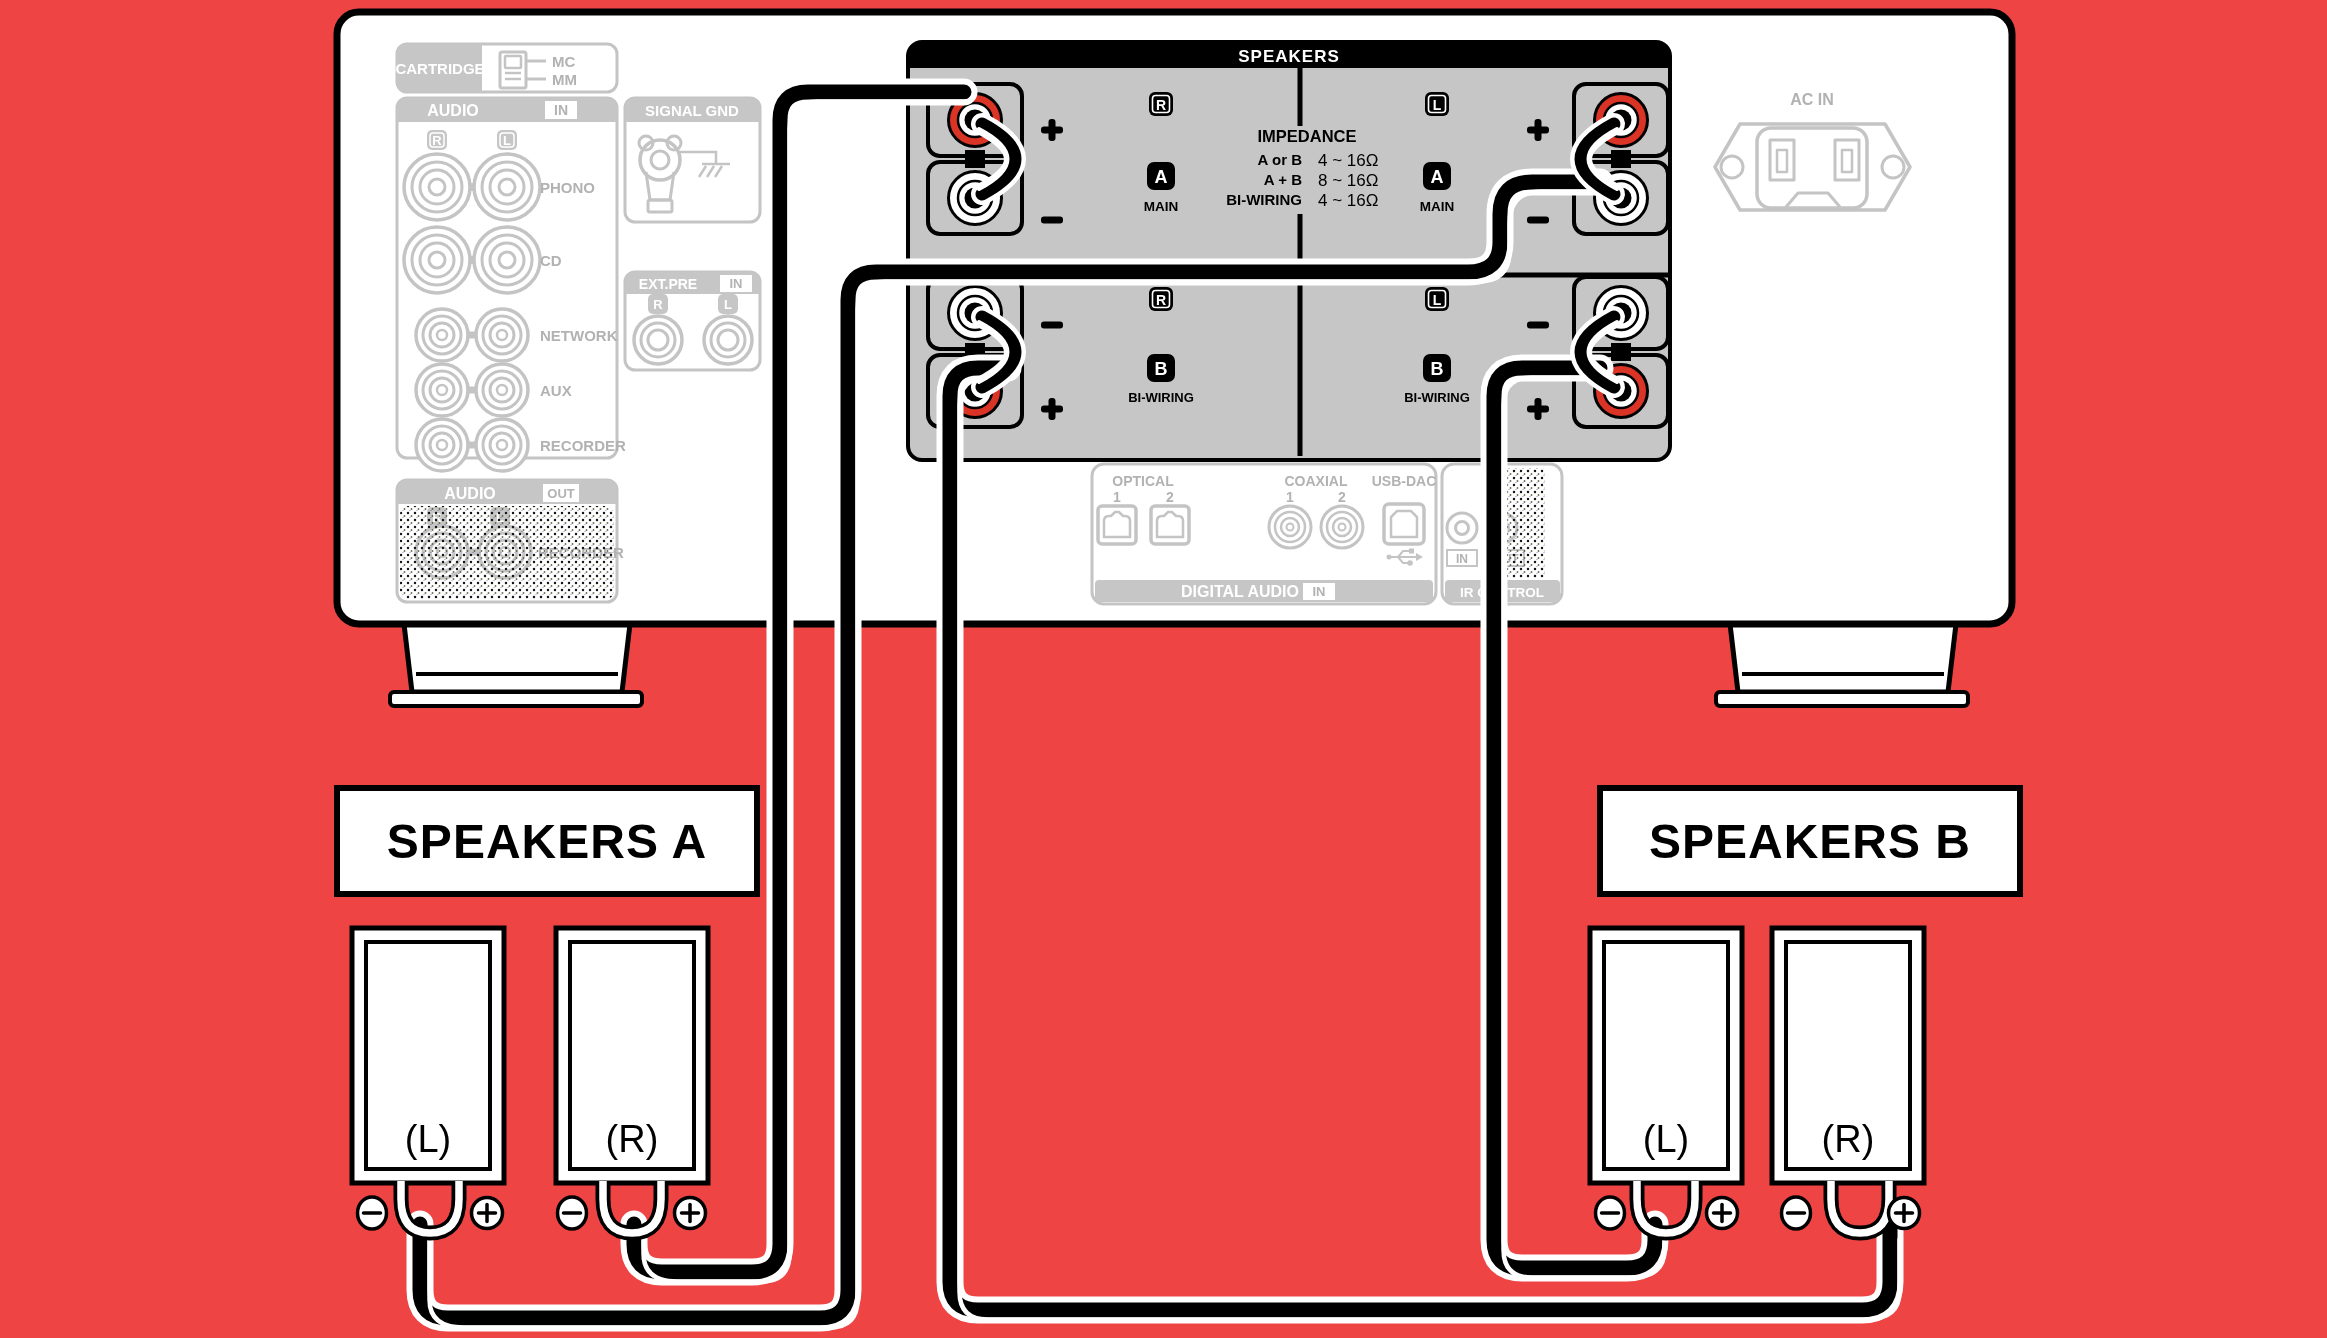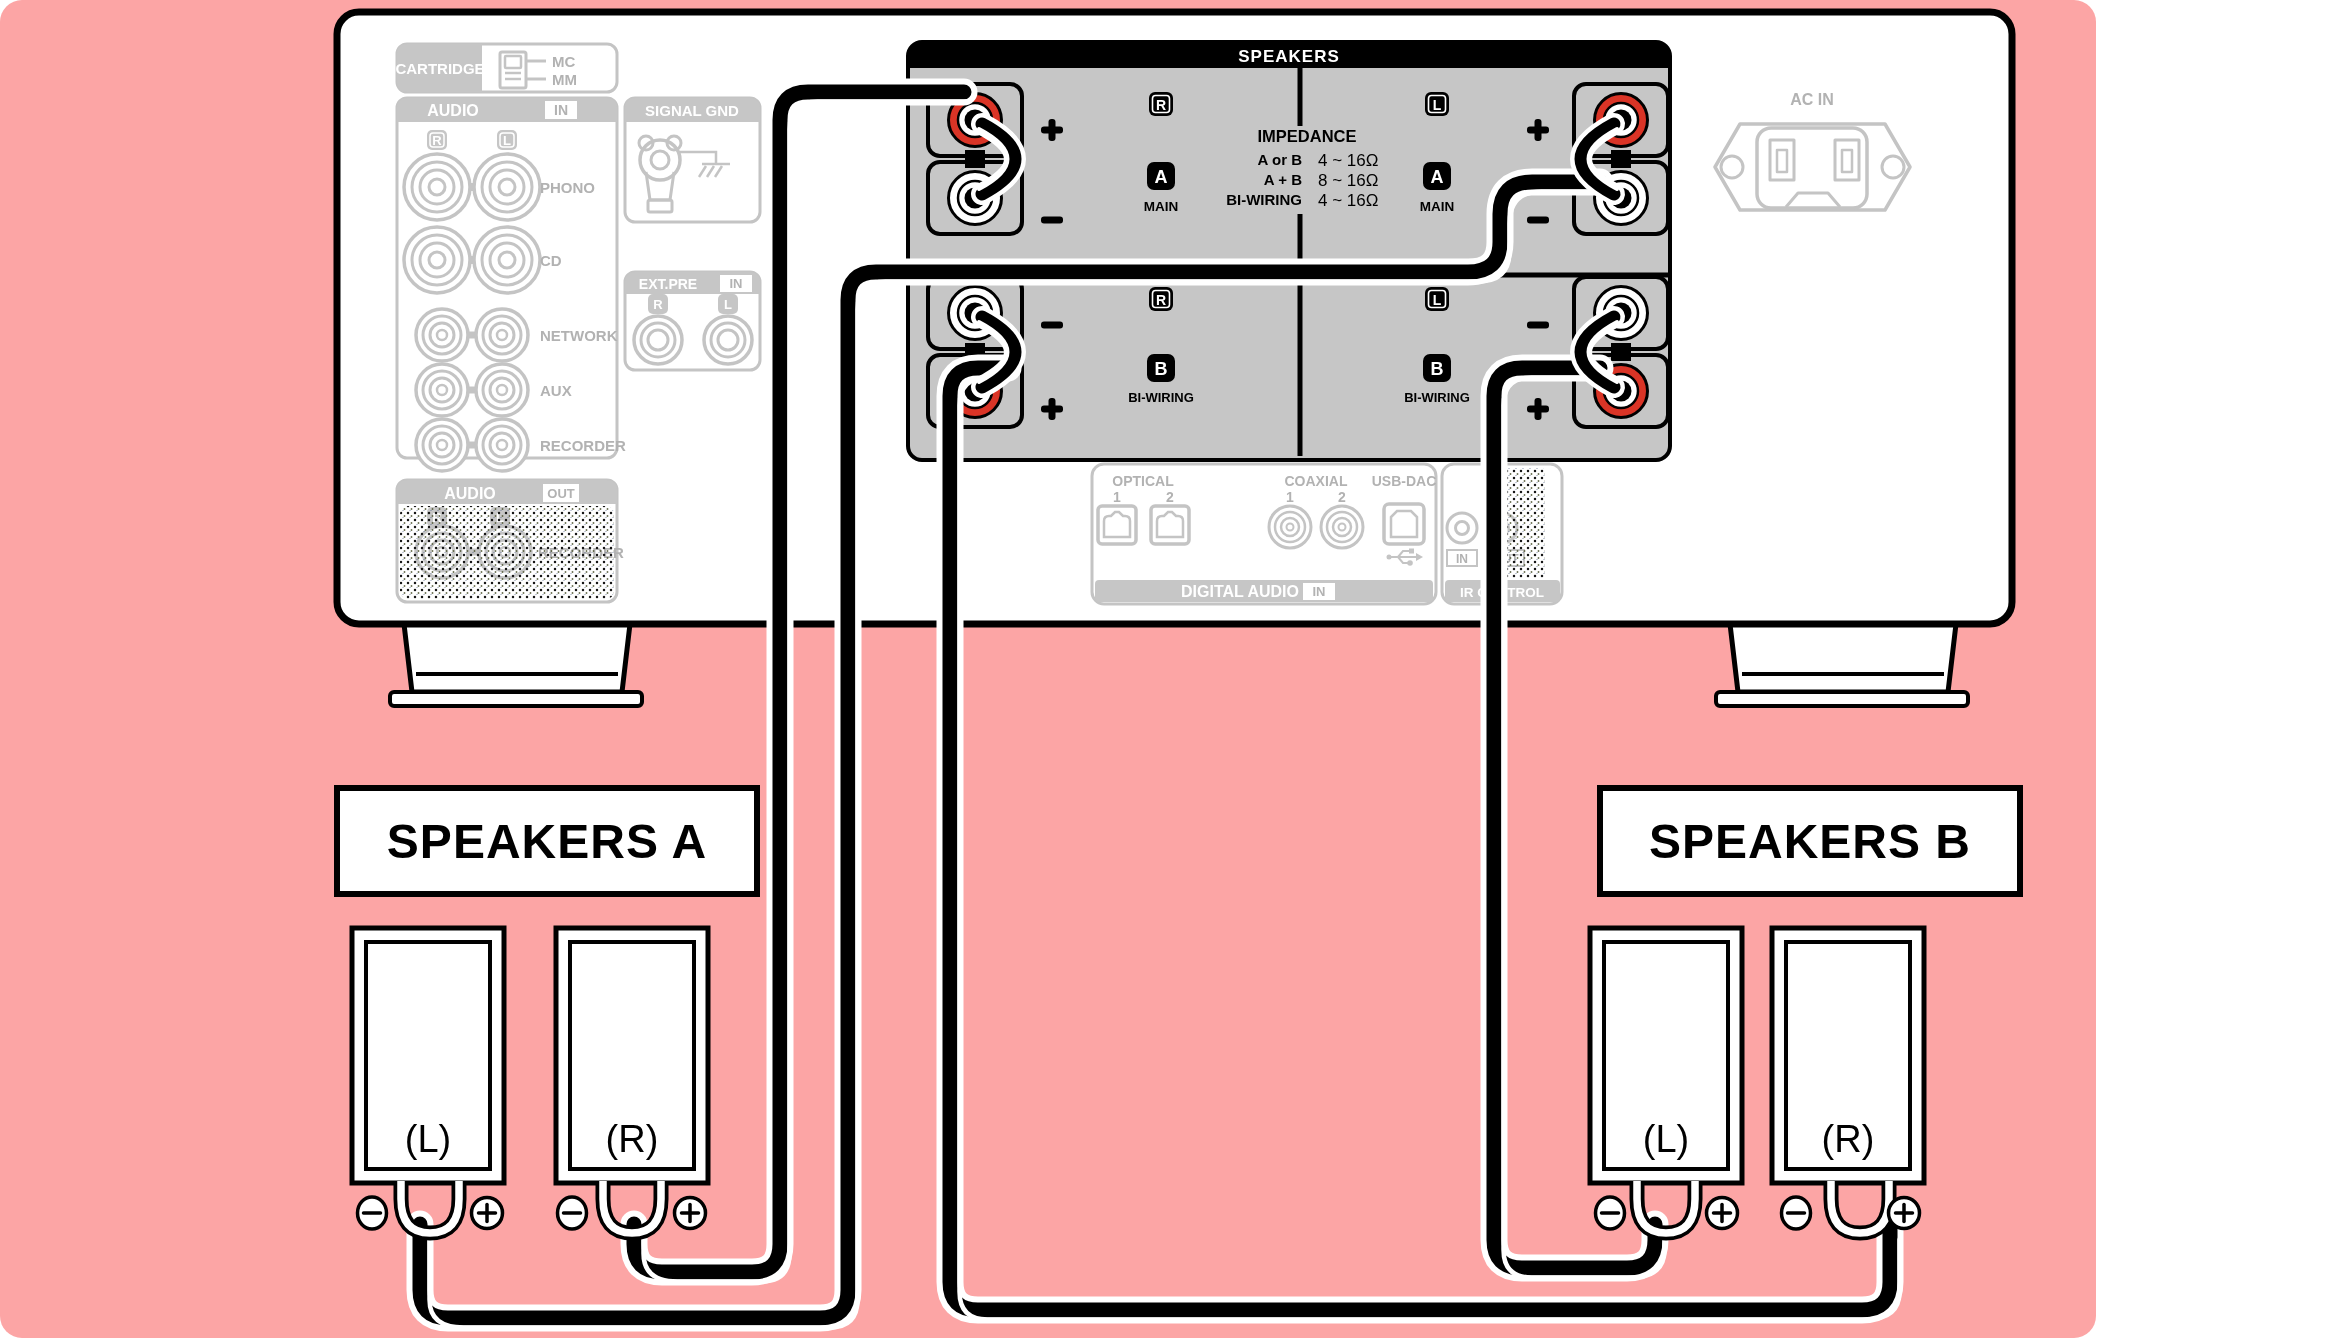--- a/index.html
+++ b/index.html
@@ -1,17 +1,17 @@
 <!DOCTYPE html>
 <html><head>
 <meta charset="utf-8">
 <style>
   html,body{margin:0;padding:0;background:#fff;}
-  .stage{position:relative;width:2096px;height:1338px;background:#fca5a5;overflow:hidden;
-         font-family:"Liberation Sans",sans-serif;border-radius:22px;}
+  .stage{position:relative;width:2327px;height:1338px;background:#ef4444;overflow:hidden;
+         font-family:"Liberation Sans",sans-serif;}
   svg text{font-family:"Liberation Sans",sans-serif;}
   .faintTxt{fill:#b2b2b2;font-weight:bold;}
   .whiteTxt{fill:#ffffff;font-weight:bold;}
   .blackTxt{fill:#000000;font-weight:bold;}
 </style>
 </head>
 <body>
 
 <div class="stage">
 <svg width="2327" height="1338" viewBox="0 0 2327 1338">

